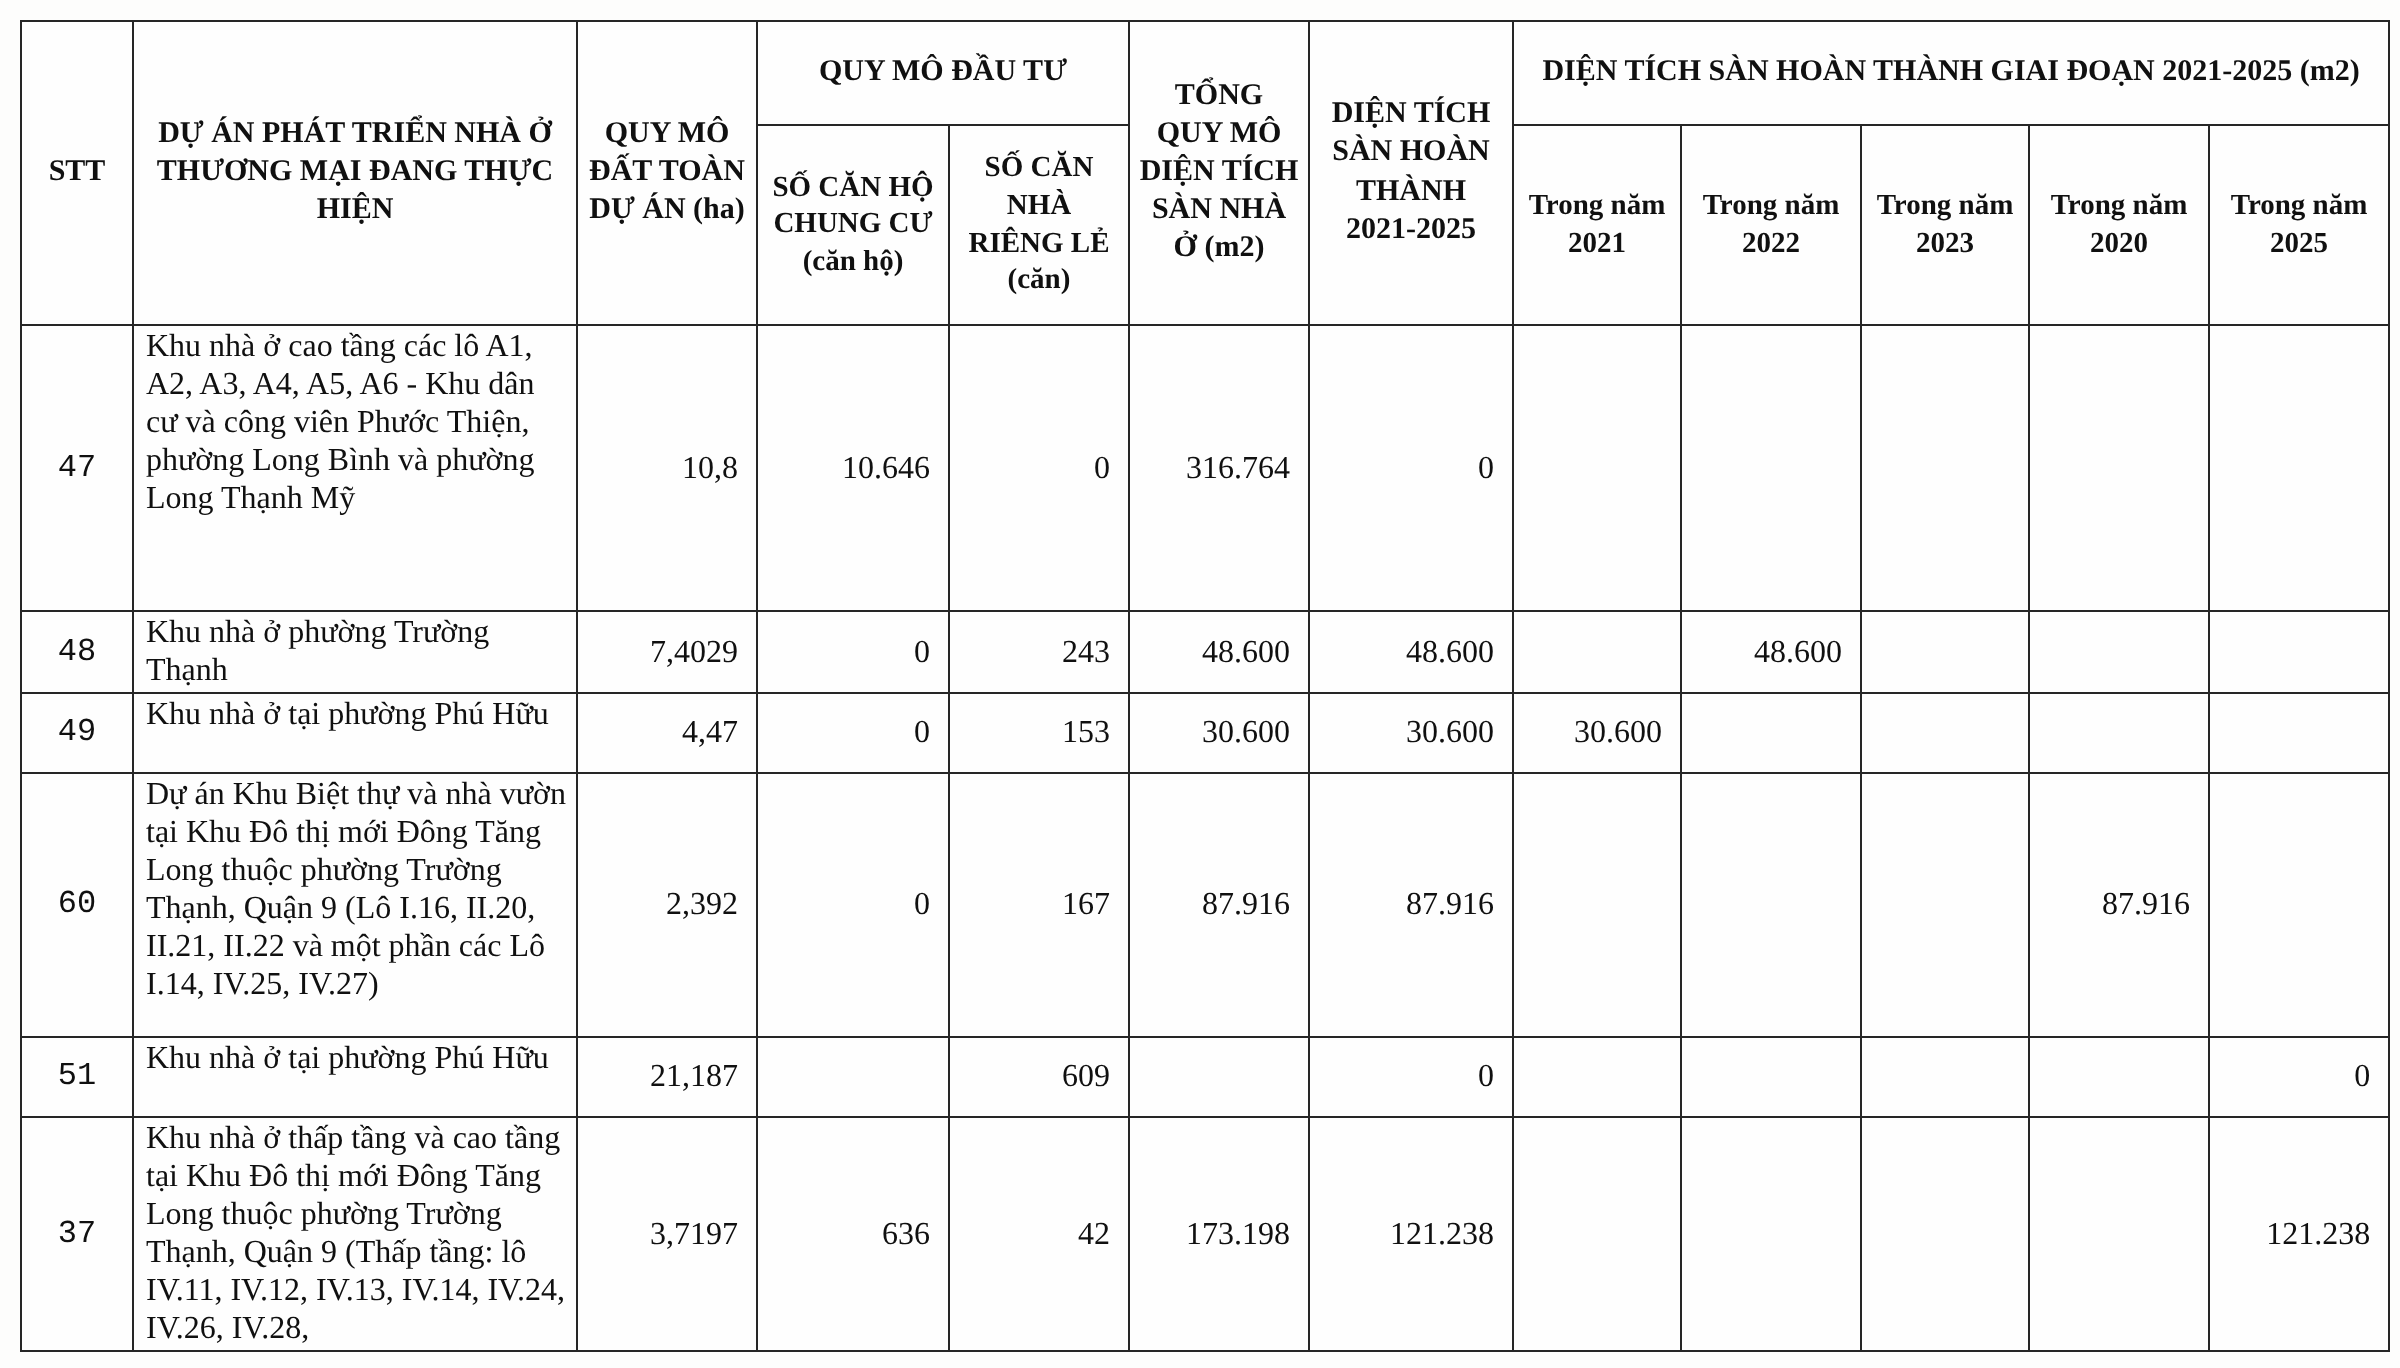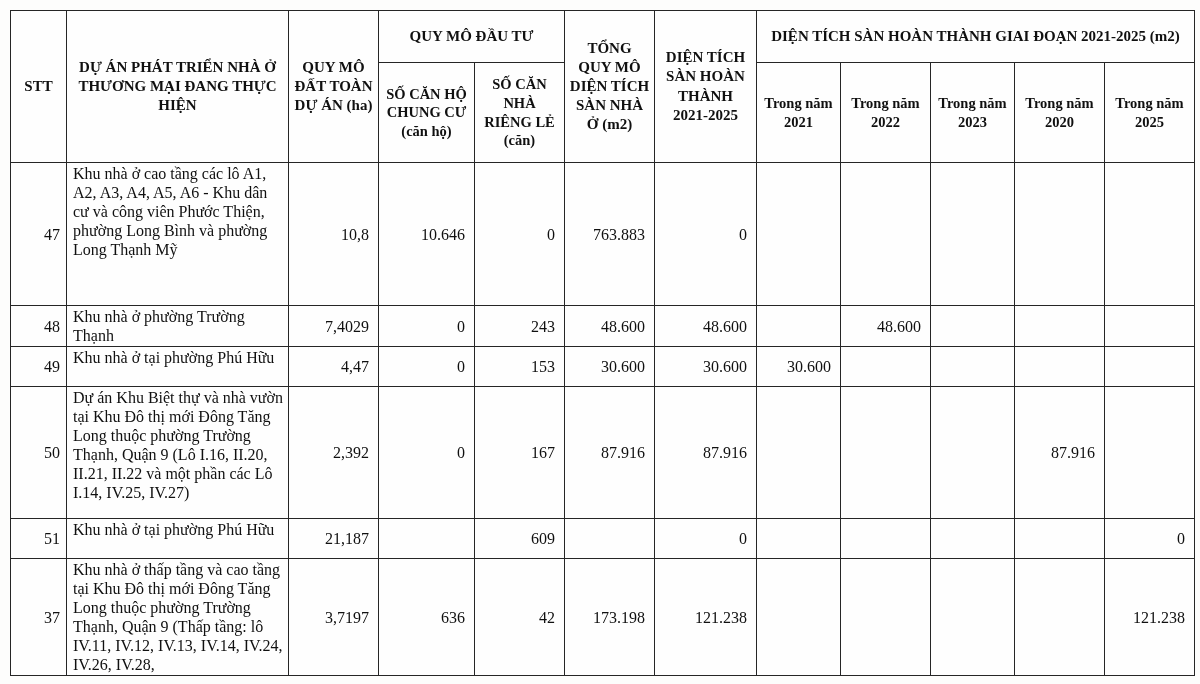--- a/index.html
+++ b/index.html
@@ -28,21 +28,21 @@
     line-height: 1.28;
     padding: 2px 4px;
   }
   thead tr.h2 th { font-size: 14.5px; }
   tbody td {
     font-size: 16px;
     line-height: 19px;
     vertical-align: middle;
     padding: 1px 6px;
   }
-  td.stt { text-align: right; }
+  td.stt { text-align: center; font-family: Liberation Mono, monospace; }
   td.project {
     text-align: left;
     vertical-align: top;
     padding: 1px 4px 1px 6px;
   }
   td.num {
     text-align: right;
     padding-right: 9px;
     white-space: nowrap;
   }
@@ -86,21 +86,21 @@
         <th>Trong năm 2025</th>
       </tr>
     </thead>
     <tbody>
         <tr style="height: 143px;">
           <td class="stt">47</td>
           <td class="project">Khu nhà ở cao tầng các lô A1, A2, A3, A4, A5, A6 - Khu dân cư và công viên Phước Thiện, phường Long Bình và phường Long Thạnh Mỹ</td>
           <td class="num">10,8</td>
           <td class="num">10.646</td>
           <td class="num">0</td>
-          <td class="num">763.883</td>
+          <td class="num">316.764</td>
           <td class="num">0</td>
           <td class="num"></td>
           <td class="num"></td>
           <td class="num"></td>
           <td class="num"></td>
           <td class="num"></td>
         </tr>
         <tr style="height: 40px; padding-left: 47px;">
           <td class="stt">48</td>
           <td class="project">Khu nhà ở phường Trường Thạnh</td>
@@ -123,21 +123,21 @@
           <td class="num">153</td>
           <td class="num">30.600</td>
           <td class="num">30.600</td>
           <td class="num">30.600</td>
           <td class="num"></td>
           <td class="num"></td>
           <td class="num"></td>
           <td class="num"></td>
         </tr>
         <tr style="height: 132px;">
-          <td class="stt">50</td>
+          <td class="stt">60</td>
           <td class="project">Dự án Khu Biệt thự và nhà vườn tại Khu Đô thị mới Đông Tăng Long thuộc phường Trường Thạnh, Quận 9 (Lô I.16, II.20, II.21, II.22 và một phần các Lô I.14, IV.25, IV.27)</td>
           <td class="num">2,392</td>
           <td class="num">0</td>
           <td class="num">167</td>
           <td class="num">87.916</td>
           <td class="num">87.916</td>
           <td class="num"></td>
           <td class="num"></td>
           <td class="num"></td>
           <td class="num">87.916</td>

